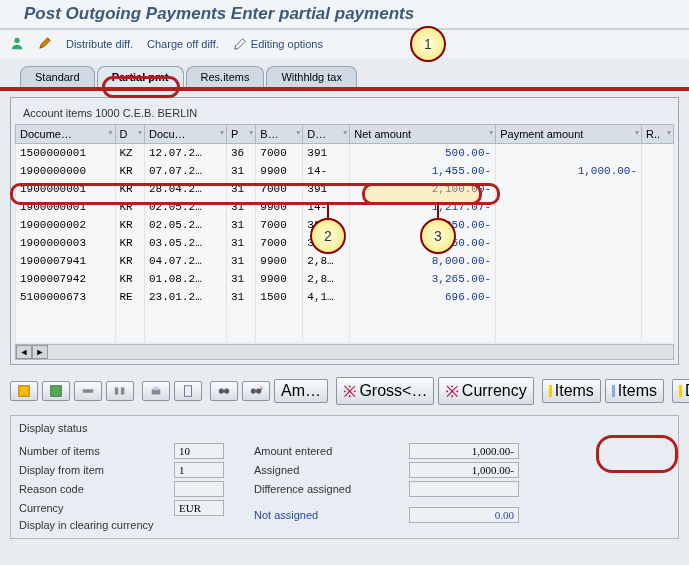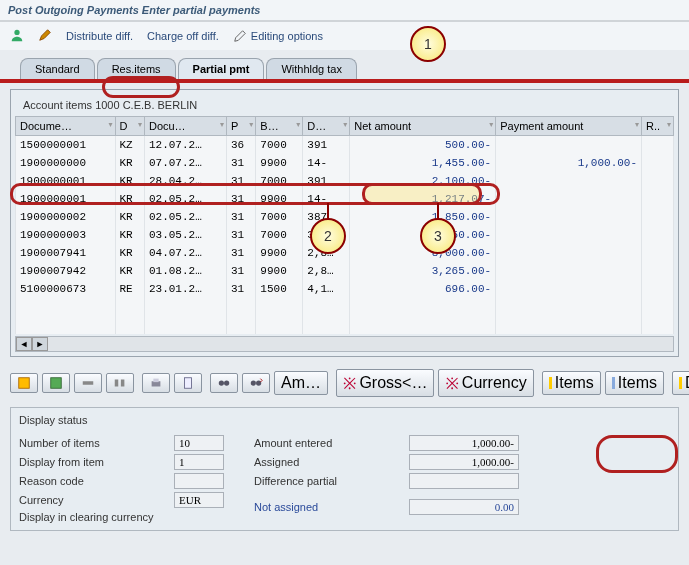--- a/index.html
+++ b/index.html
@@ -1,17 +1,17 @@
 <!DOCTYPE html>
 <html><head>
 <meta charset="utf-8">
 <style>
   * { box-sizing: border-box; margin: 0; padding: 0; }
   body { font-family: Arial, sans-serif; font-size: 11px; background: #e8ecf0; width: 689px; height: 565px; overflow: hidden; }
-  .title { font-size: 11px; font-style: italic; font-weight: bold; color: #3c5a78; padding: 4px 8px; background: #f2f5f8; border-bottom: 2px solid #d0d4d8;}
+  .title { font-size: 17px; font-style: italic; font-weight: bold; color: #3c5a78; padding: 4px 24px; background: #f2f5f8; border-bottom: 2px solid #d0d4d8;}
   .toolbar { display: flex; align-items: center; padding: 6px 10px; gap: 14px; background: #f2f5f8; }
   .toolbar-link { color: #2a4a7a; cursor: pointer; display: flex; align-items: center; gap: 4px;}
   .callout { position: absolute; width: 36px; height: 36px; border-radius: 50%; border: 2px solid #8b0000; background: radial-gradient(#fffde0,#f8e770); display: flex; align-items: center; justify-content: center; font-size: 14px; color: #333; z-index: 50;}
   .callout-line { position:absolute; background:#8b0000; z-index:40;}
   .tabs { display: flex; align-items: flex-end; border-bottom: 4px solid #b91c1c; margin-top: 8px; padding-left: 20px;}
   .tab { padding: 4px 14px; border-top-left-radius: 8px; border-top-right-radius: 8px; background: #d0dae4; margin-right: 2px; border: 1px solid #9aa4ae; border-bottom: none; cursor:pointer;}
   .tab.active { background: #e0e8f0; font-weight: bold; position: relative;}
   .tab-oval { position:absolute; border:3px solid #b02020; border-radius: 14px; z-index:30; pointer-events:none;}
   .panel { background: #e7edf2; border: 1px solid #9aa4ae; margin: 6px 10px; padding: 4px;}
   .panel-head { padding: 5px 8px; color: #333; }
@@ -56,22 +56,22 @@
         <path d="M2 14l1-4 8-8 3 3-8 8z" fill="none" stroke="#555"></path>
       </svg>
     <span>Editing options</span>
   </span>
 </div>
 
 <div class="callout" style="left:410px; top:26px;">1</div>
 
 <div class="tabs">
   <div class="tab">Standard</div>
+  <div class="tab active">Partial pmt</div>
   <div class="tab">Res.items</div>
-  <div class="tab active">Partial pmt</div>
   <div class="tab">Withhldg tax</div>
 </div>
 <div class="tab-oval" style="left:102px; top:76px; width:78px; height:22px;"></div>
 
 <div class="panel">
   <div class="panel-head">Account items 1000 C.E.B. BERLIN</div>
   <table>
     <thead>
         <tr>
       <th style="width:72px">Docume…</th>
@@ -328,21 +328,21 @@
     <div>
       <div class="fieldrow">
           <label>Amount entered</label>
           <input class="rnum" readonly="" value="1,000.00-" style="">
         </div>
       <div class="fieldrow">
           <label>Assigned</label>
           <input class="rnum" readonly="" value="1,000.00-" style="">
         </div>
       <div class="fieldrow">
-          <label>Difference partial</label>
+          <label>Difference assigned</label>
           <input class="rnum" readonly="" value="" style="">
         </div>
       <div class="fieldrow" style="margin-top:10px">
           <label style="color:#2a4a9a">Not assigned</label>
           <input class="rnum" style="color: rgb(42, 74, 154);" readonly="" value="0.00">
         </div>
     </div>
   </div>
 </div>
 <div class="row-highlight" style="left:596px; top:435px; width:82px; height:38px; border-radius:16px;"></div>

